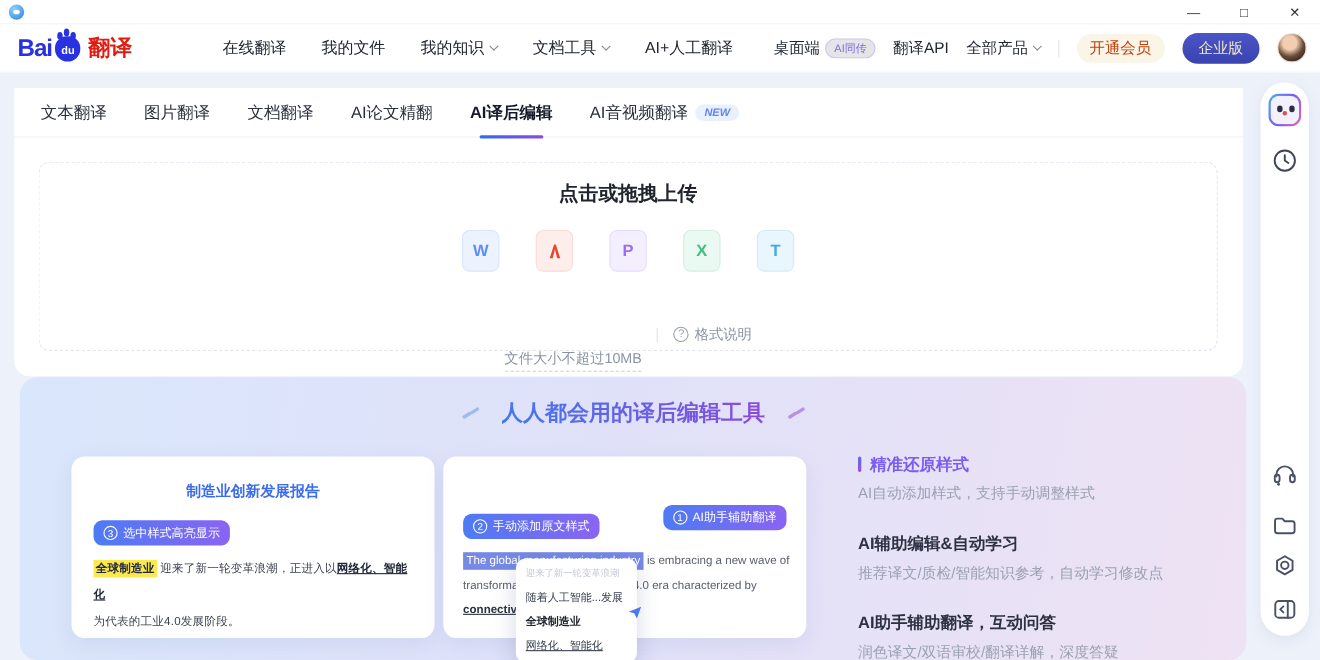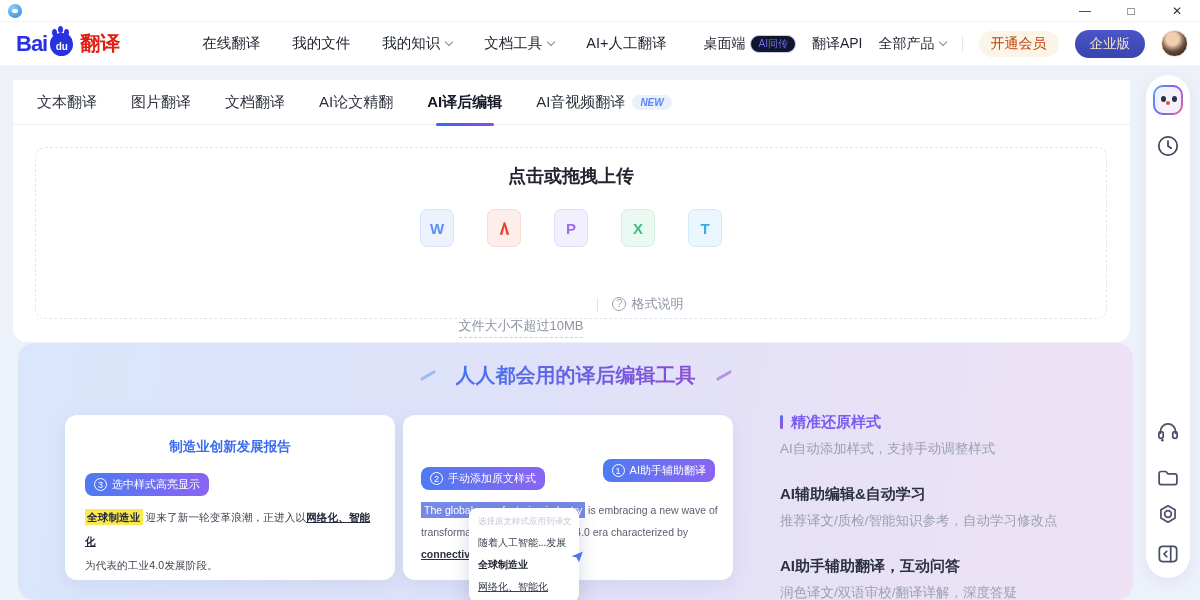--- a/index.html
+++ b/index.html
@@ -32,21 +32,21 @@
     box-shadow:6px -3px 0 #2932e1, 12px 0 0 #2932e1; }
   .paw-du { color:#fff; font-size:10px; font-weight:800; position:relative; top:2px;}
   .logo-fanyi { font-size:20px; font-weight:800; color:#e01d10; margin-left:5px; }
   .nav { display:flex; gap:32px; margin-left:62px; font-size:14.5px; }
   .nav-item { display:flex; align-items:center; gap:6px; cursor:pointer; color:#21262f; }
   .caret { width:6px; height:6px; border-right:1.4px solid #828a97; border-bottom:1.4px solid #828a97;
     transform:rotate(45deg); margin-top:-4px; }
   .header-right { margin-left:auto; display:flex; align-items:center; gap:16px;
     margin-right:12px; font-size:14px; }
   .desktop-wrap { display:flex; align-items:center; cursor:pointer;}
-  .ai-badge { font-size:10px; color:#7b68ee; border:1px solid #cec5f7; background:#0f172a;
+  .ai-badge { font-size:10px; color:#7b68ee; border:1px solid #cec5f7; background:#e5e5e5;
     border-radius:9px; padding:1px 7px; margin-left:5px; }
   .v-divider { width:1px; height:16px; background:#e4e6ec; }
   .vip { color:#c2410c; background:#fbf5e7; padding:4px 12px; border-radius:15px; font-size:14px; cursor:pointer;}
   .enterprise { background:linear-gradient(180deg,#4a55c8,#3a43ae); color:#f4e8c6;
     padding:5px 15px; border-radius:16px; font-size:13.5px; cursor:pointer; }
   .avatar { width:27px; height:27px; border-radius:50%; cursor:pointer;
     background:radial-gradient(circle at 42% 32%, #f2cdb0 28%, #6b4e3c 55%, #241812 90%);
     border:1px solid #efe3da; }
   
   .main-panel { position:absolute; left:13px; top:80px; width:1117px; height:262px;
@@ -296,21 +296,21 @@
     <div class="pill-badge tail-r mc-badge-auto">
       <span class="num">1</span>
       <span>AI助手辅助翻译</span>
     </div>
     <div class="mc-text">
       <div class="mc-line"><span class="sel">The global manufacturing industry</span><span> is embracing a new wave of</span></div>
       <div class="mc-line"><span>transforma</span><span class="spacer"></span><span>y 4.0 era characterized by</span></div>
       <div class="mc-line"><span class="ul-en">connectivi</span></div>
     </div>
     <div class="dropdown">
-      <div class="dd-header">选择原文样式应用到译文</div>
+      <div class="dd-header">迎来了新一轮变革浪潮</div>
       <div class="dd-item">随着人工智能...发展</div>
       <div class="dd-item dd-bold">全球制造业</div>
       <div class="dd-item dd-underline">网络化、智能化</div>
       <span class="cursor-ptr">
         <svg viewBox="0 0 24 24" width="17" height="17">
             <path d="M21 5 L5 11.5 L12 13.5 L15.5 20 Z" fill="#4c78ef"></path>
           </svg>
       </span>
     </div>
   </div>

